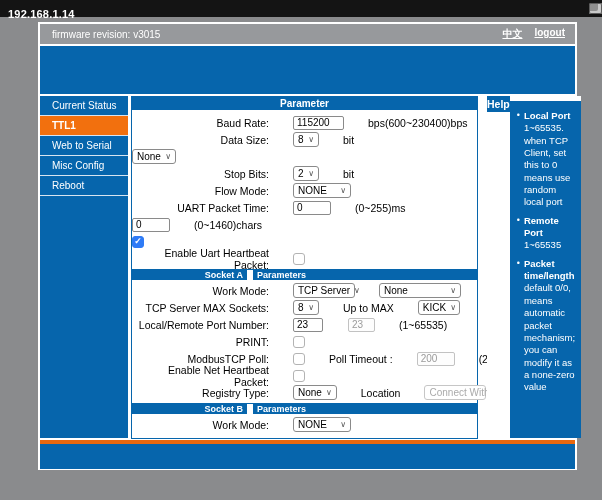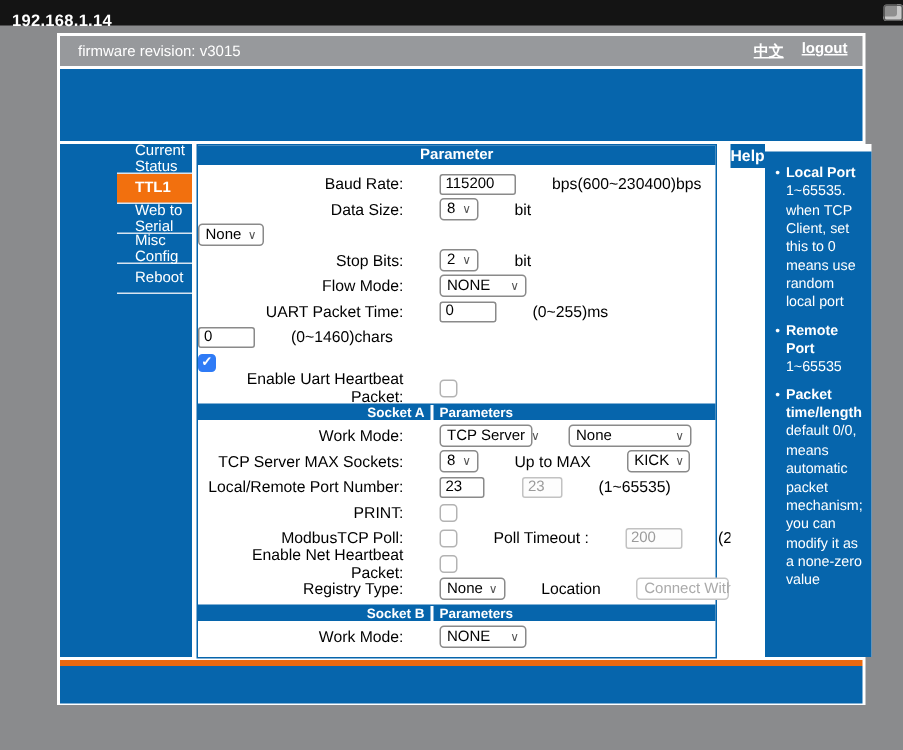--- a/index.html
+++ b/index.html
@@ -42,21 +42,21 @@
   .fw-label{color:#fff;font-size:10px;}
   .top-links{display:flex;gap:12px;}
   .top-link{color:#fff;font-size:10px;font-weight:bold;text-decoration:underline;cursor:pointer;}
   .banner{height:48px;background:var(--blue);flex:none;}
   
   .middle{flex:none;height:342px;display:flex;gap:3px;background:#fff;}
   .sidebar{width:88px;flex:none;background:var(--blue);display:flex;flex-direction:column;}
   .side-item{
     height:20px;flex:none;display:flex;align-items:center;
     padding-left:12px;color:#fff;font-size:10px;
-    border-bottom:1px solid #d7e4f0;cursor:pointer;background:var(--blue);margin-left:38px;
+    border-bottom:1px solid #d7e4f0;cursor:pointer;background:var(--blue);
   }
   .side-item.active{background:var(--orange);font-weight:bold;}
   .side-rest{flex:1;background:var(--blue);}
   
   .main-col{flex:none;width:347px;background:#fff;display:flex;flex-direction:column;}
   .main-box{border:1px solid var(--blue);flex:none;}
   .param-head{
     height:13px;background:var(--blue);color:#fff;font-size:10px;font-weight:bold;
     display:flex;align-items:center;justify-content:center;
   }
@@ -84,21 +84,21 @@
   .cb{
     width:12px;height:12px;border:1px solid #b3b3b3;border-radius:3px;background:#fff;
     display:inline-flex;align-items:center;justify-content:center;cursor:pointer;flex:none;
   }
   .cb.checked{background:var(--check-blue);border-color:var(--check-blue);}
   .cb.checked::after{content:"✓";color:#fff;font-size:9px;font-weight:bold;line-height:1;}
   .sec-head{
     height:11px;background:var(--blue);display:flex;align-items:center;
     color:#fff;font-size:9px;font-weight:bold;margin:2px 0;
   }
-  .sec-left{width:157px;flex:none;text-align:right;padding-right:4px;border-right:2px solid #ffffff;}
+  .sec-left{width:121px;flex:none;text-align:right;padding-right:4px;border-right:6px solid #ffffff;}
   .sec-right{padding-left:4px;}
   .btn-row{display:flex;justify-content:center;gap:6px;margin-top:7px;}
   .btn{
     font-family:"Liberation Sans",sans-serif;font-size:10.5px;color:#000;
     background:linear-gradient(#ffffff,#e7e7e7);
     border:1px solid #9a9a9a;border-radius:3px;padding:2px 11px;cursor:pointer;
   }
   
   .help-col{flex:1;display:flex;margin-left:6px;background:#fff;}
   .help-head{

